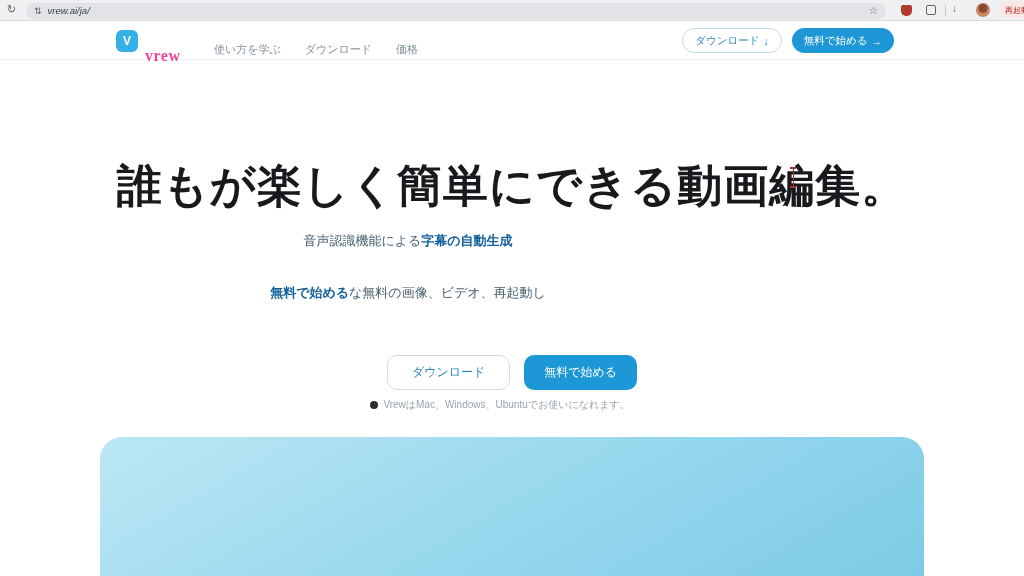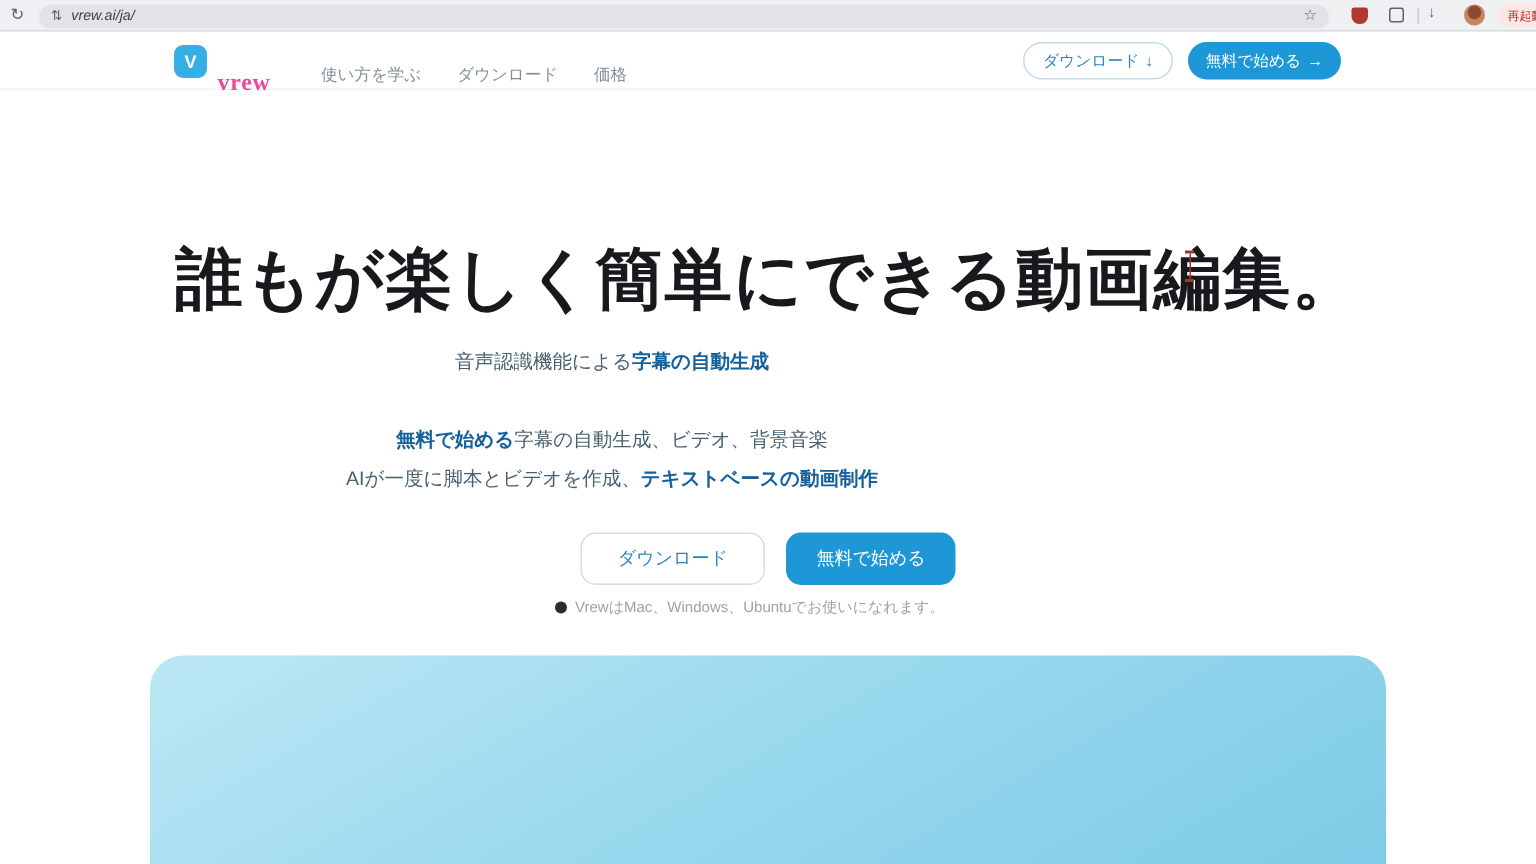--- a/index.html
+++ b/index.html
@@ -96,24 +96,21 @@
   <div class="ibeam">
       <s class="t"></s>
       <i></i>
       <s class="b"></s>
     </div>
 
   <div class="feat f0">
     <span>音声認識機能による</span><b>字幕の自動生成</b><span></span>
   </div>
   <div class="feat f2">
-    <span></span><b>無料で始める</b><span>字幕の自動生成、ビデオ、背景音楽</span>
-  </div>
-  <div class="feat f3">
-    <span>AIが一度に脚本とビデオを作成、</span><b>テキストベースの動画制作</b><span></span>
+    <span></span><b>無料で始める</b><span>な無料の画像、ビデオ、再起動し</span>
   </div>
 
   <div class="hero-btns">
     <div class="hbtn-o">ダウンロード</div>
     <div class="hbtn-f">無料で始める</div>
   </div>
   <div class="note">
     <span class="dot"></span><span>VrewはMac、Windows、Ubuntuでお使いになれます。</span>
   </div>
 

